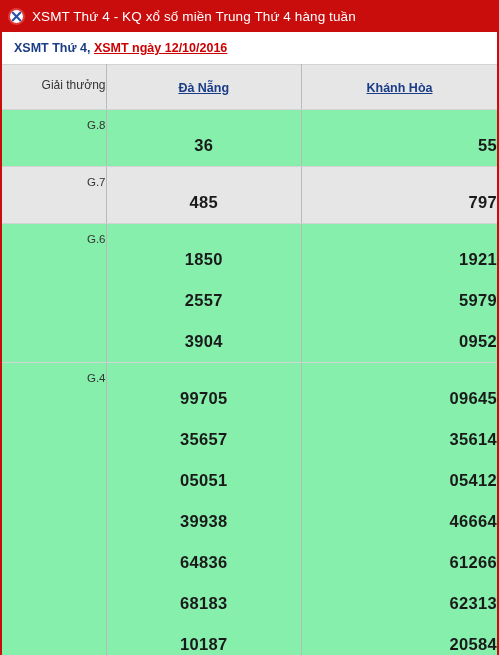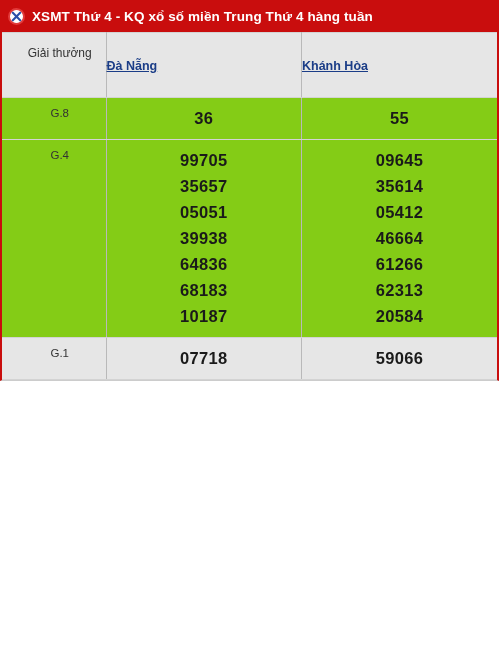--- a/index.html
+++ b/index.html
@@ -42,21 +42,21 @@
     position: relative;
     display: flex;
     align-items: center;
     justify-content: center;
     overflow: hidden;
   }
   .title-icon svg { display: block; }
   .title-text {
     color: #ffffff;
     font-size: 13.5px;
-    font-weight: bold;
+    font-weight: normal;
     letter-spacing: 0.1px;
     white-space: nowrap;
   }
 
   
   .subtitle {
     border-left: 2px solid #c90d0d;
     border-right: 2px solid #c90d0d;
     box-sizing: border-box;
     padding: 9px 0 9px 12px;
@@ -95,74 +95,78 @@
     border-bottom: 1px solid #d3d3d3;
     vertical-align: top;
     padding: 0;
   }
   table.results th.prize-head,
   table.results td.prize-cell {
     border-right: 1px solid #b9b9b9;
     padding: 9px 0 9px 12px;
     font-size: 11.5px;
     color: #333333;
-    text-align: center;
+    text-align: right;
     font-weight: normal;
   }
   table.results th.prize-head {
     font-size: 12px;
     color: #333333;
     padding-top: 13px;
     padding-bottom: 13px;
   }
   table.results th.prov-head {
     border-right: 1px solid #b9b9b9;
-    padding: 23px 0;
-    text-align: left;
+    padding: 13px 0;
+    text-align: center;
   }
   table.results th.prov-head:last-child { border-right: none; }
   .prov-link {
     color: #1b3d87;
     font-size: 12.5px;
     font-weight: bold;
     text-decoration: underline;
     cursor: pointer;
   }
   table.results td.num-cell {
     border-right: 1px solid #b9b9b9;
     text-align: center;
     padding: 7px 0 8px 0;
   }
-  table.results td.num-cell:last-child { border-right: none; }
+  table.results td.num-cell:last-child { border-right: none; text-align: right; }
   .num {
     font-size: 16.5px;
     font-weight: bold;
     color: #1a1a1a;
     line-height: 26px;
     letter-spacing: 0.3px;
+    margin-top: 15px;
   }
   tr.row-gray > th,
   tr.row-gray > td { background: #e6e6e6; }
-  tr.row-white > td { background: #84cc16; }
+  tr.row-white > td { background: #86efac; }
 </style>
 </head>
 <body>
 
 <div class="widget">
 
   <div class="title-bar">
     <span class="title-icon">
       <svg width="13" height="13" viewBox="0 0 13 13" aria-hidden="true">
         <circle cx="6.5" cy="6.5" r="6" fill="#ffffff"></circle>
         <path d="M2.6 2.6 L10.4 10.4 M10.4 2.6 L2.6 10.4" stroke="#2a4fa8" stroke-width="2.1" stroke-linecap="round"></path>
       </svg>
     </span>
     <span class="title-text">XSMT Thứ 4 - KQ xổ số miền Trung Thứ 4 hàng tuần</span>
   </div>
 
+  <div class="subtitle">
+    <span class="sub-plain">XSMT Thứ 4, </span><span class="sub-link">XSMT ngày 12/10/2016</span>
+  </div>
 
   <div class="table-wrap">
     <table class="results">
       <colgroup>
         <col class="c-prize">
         <col class="c-prov">
         <col class="c-prov">
       </colgroup>
       <thead>
         <tr class="row-gray">
@@ -178,20 +182,42 @@
       <tbody id="results-body">
           <tr class="row-white">
             <td class="prize-cell">G.8</td>
             <td class="num-cell">
               <div class="num">36</div>
             </td>
             <td class="num-cell">
               <div class="num">55</div>
             </td>
           </tr>
+          <tr class="row-gray">
+            <td class="prize-cell">G.7</td>
+            <td class="num-cell">
+              <div class="num">485</div>
+            </td>
+            <td class="num-cell">
+              <div class="num">797</div>
+            </td>
+          </tr>
+          <tr class="row-white">
+            <td class="prize-cell">G.6</td>
+            <td class="num-cell">
+              <div class="num">1850</div>
+              <div class="num">2557</div>
+              <div class="num">3904</div>
+            </td>
+            <td class="num-cell">
+              <div class="num">1921</div>
+              <div class="num">5979</div>
+              <div class="num">0952</div>
+            </td>
+          </tr>
           <tr class="row-white">
             <td class="prize-cell">G.4</td>
             <td class="num-cell">
               <div class="num">99705</div>
               <div class="num">35657</div>
               <div class="num">05051</div>
               <div class="num">39938</div>
               <div class="num">64836</div>
               <div class="num">68183</div>
               <div class="num">10187</div>

